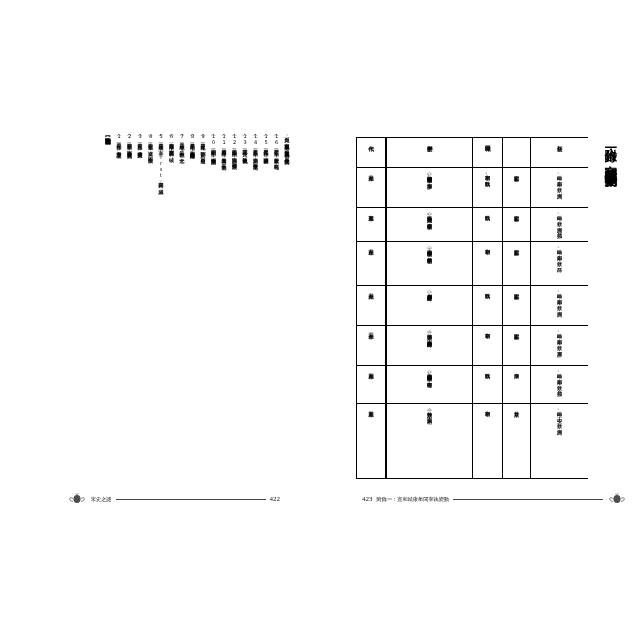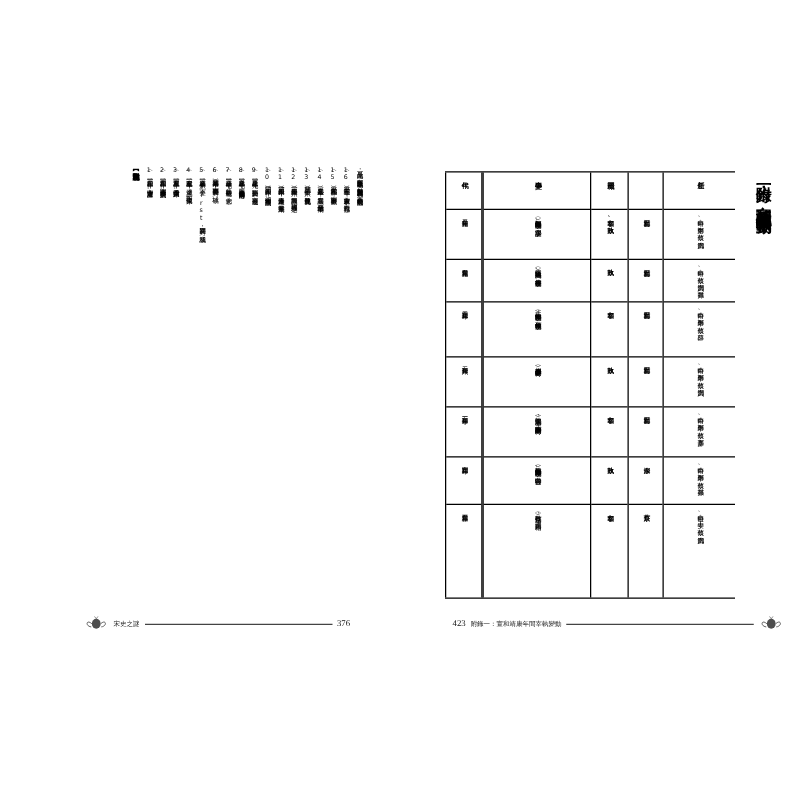--- a/index.html
+++ b/index.html
@@ -220,21 +220,21 @@
           <div class="note-line">〈12〉隆興二年（一一六四年）：隆興和議，改稱叔姪之國。</div>
           <div class="note-line">〈13〉開禧二年（一二〇六年）：韓侂胄北伐失敗。</div>
           <div class="note-line">〈14〉嘉定元年（一二〇八年）：嘉定和議，歲幣增至三十萬。</div>
           <div class="note-line">〈15〉端平元年（一二三四年）：宋蒙聯軍滅金。</div>
           <div class="note-line">〈16〉端平二年（一二三五年）：蒙古大舉攻宋，戰端再起。</div>
           <div class="note-line">由此可見，宣和以降之宰執更迭，與對外戰和之策互為表裡，而終不能挽其頹勢。</div>
         </div>
       </div>
 
       <div class="footer footer-left">
-        <span class="pno">376</span>
+        <span class="pno">422</span>
         <span class="rule"></span>
         <span>宋史之謎</span>
         <svg class="ornament" viewBox="0 0 40 24">
           <ellipse cx="20" cy="12" rx="7" ry="8" fill="#222"></ellipse>
           <path d="M13 12 C4 4, 2 16, 12 17" fill="none" stroke="#222" stroke-width="1.4"></path>
           <path d="M27 12 C36 4, 38 16, 28 17" fill="none" stroke="#222" stroke-width="1.4"></path>
           <path d="M20 4 L17 0 M20 4 L23 0" stroke="#222" stroke-width="1"></path>
         </svg>
       </div>
     </div>

